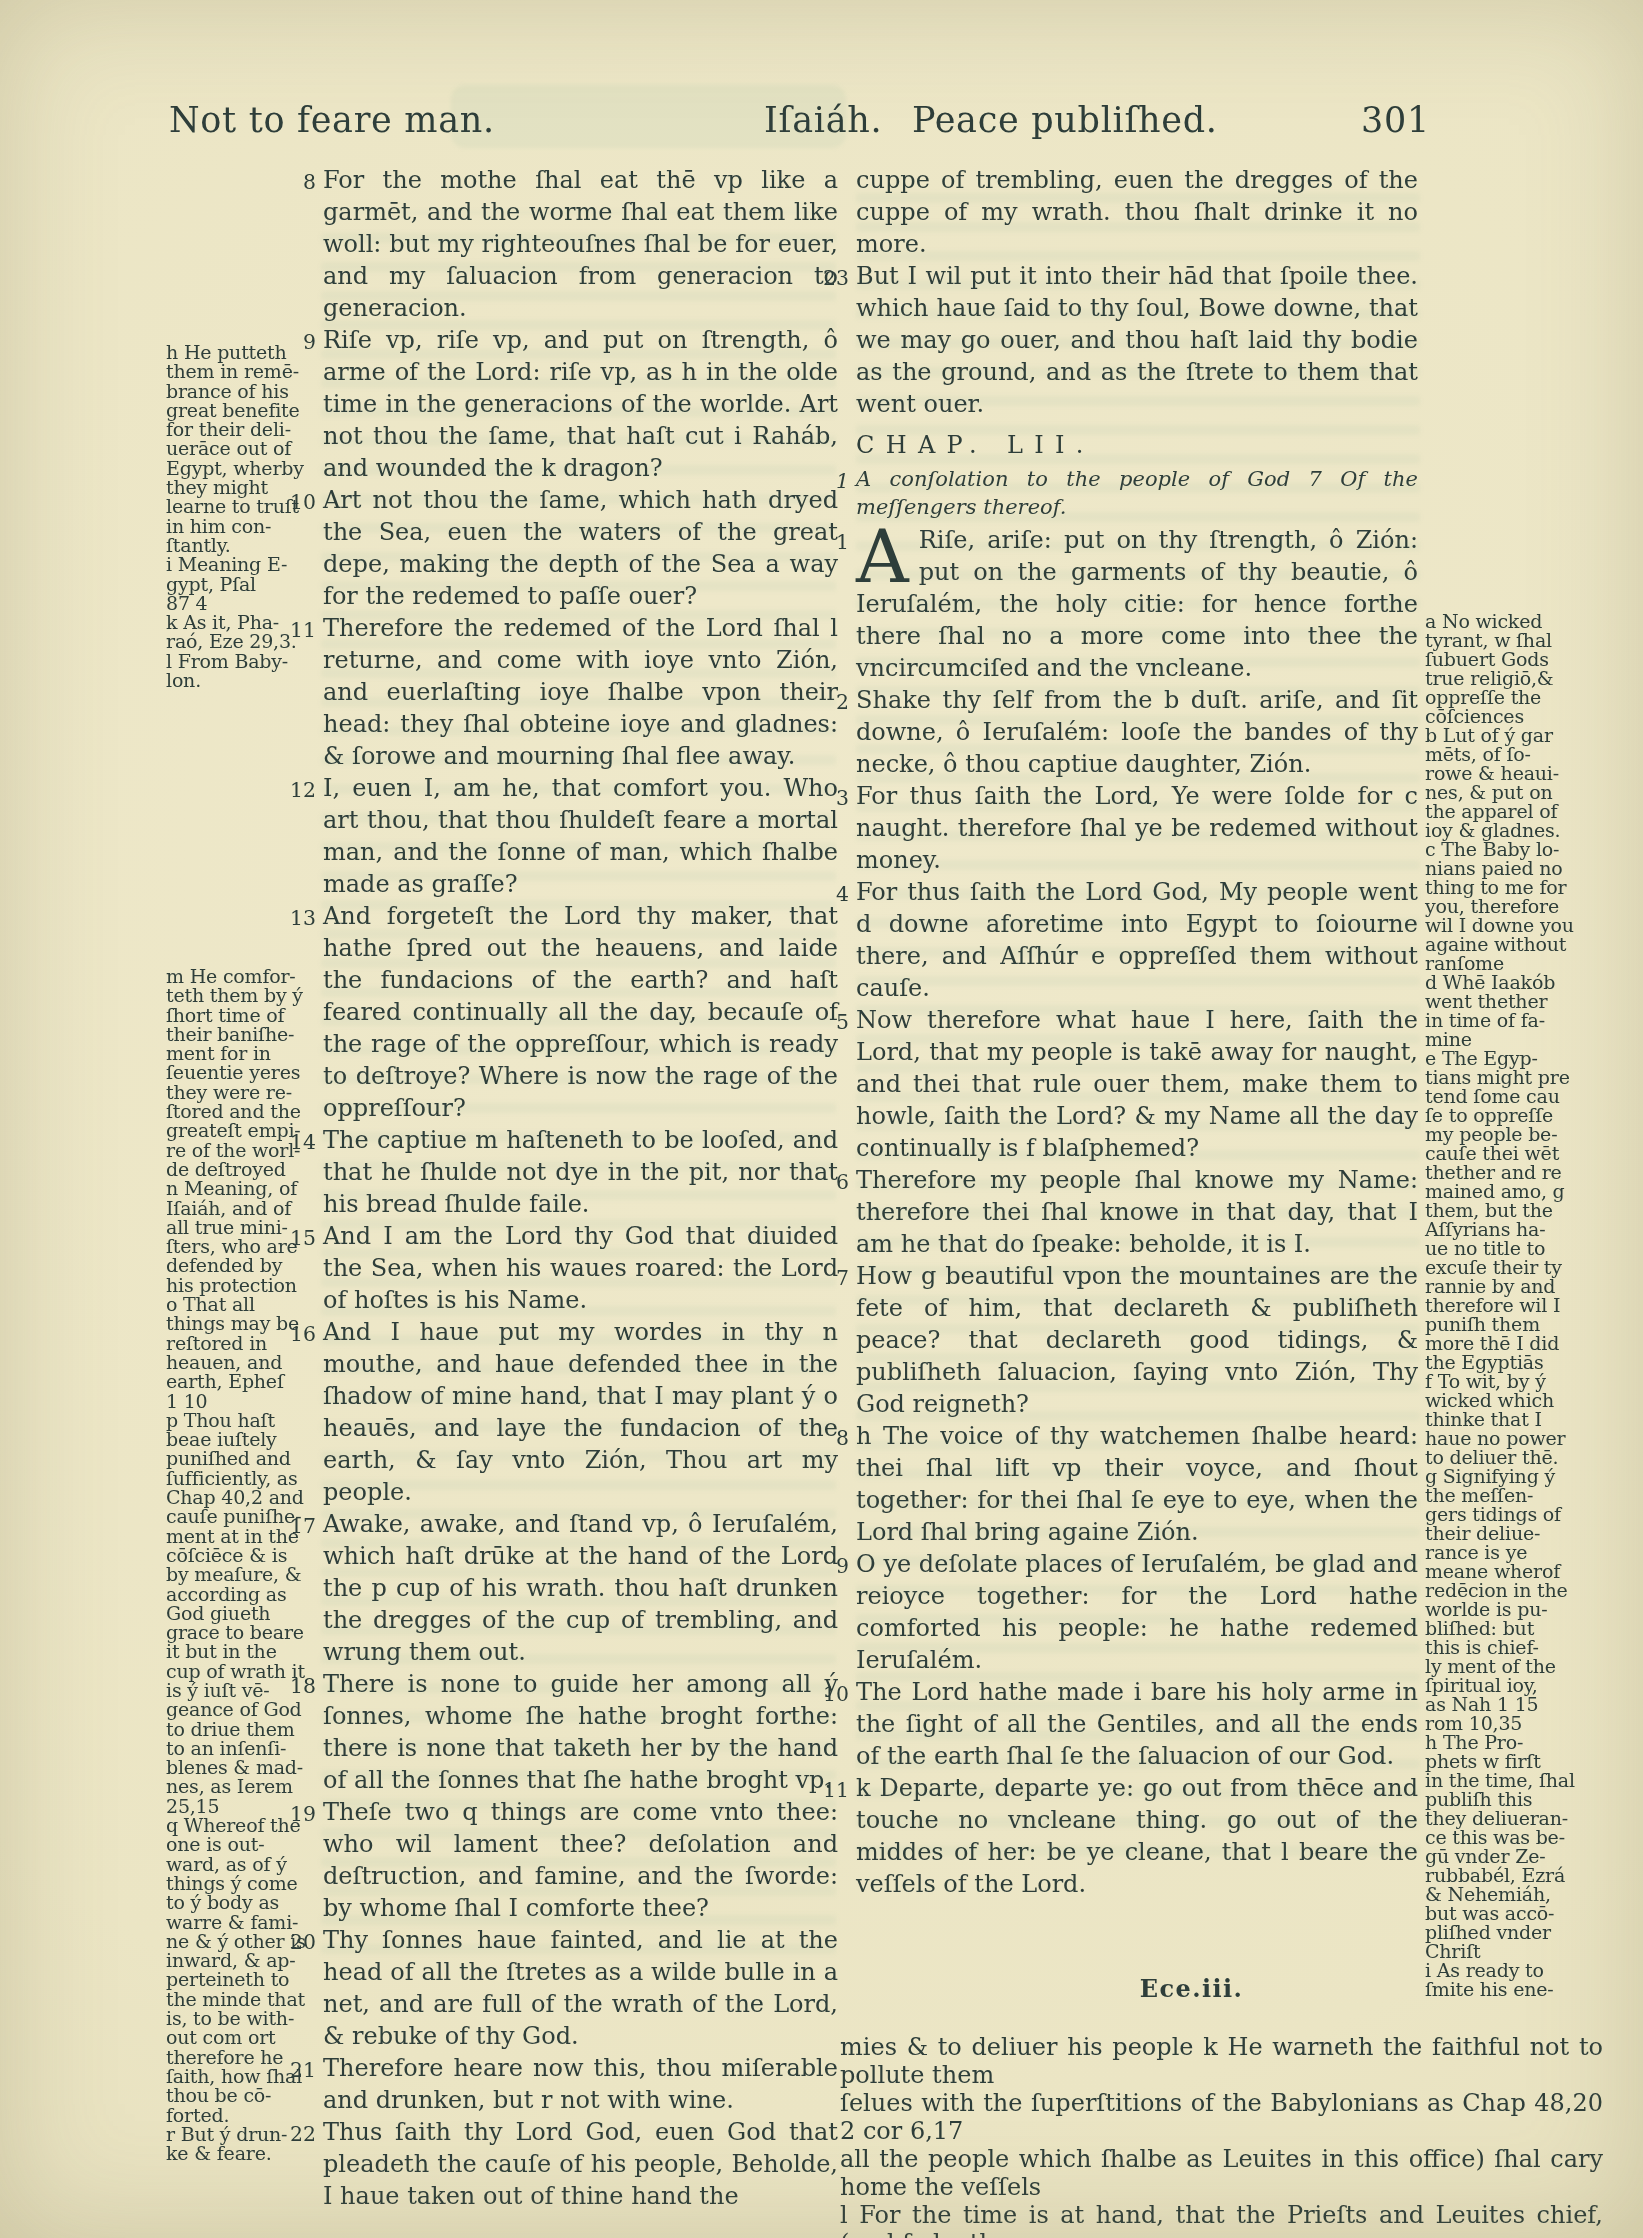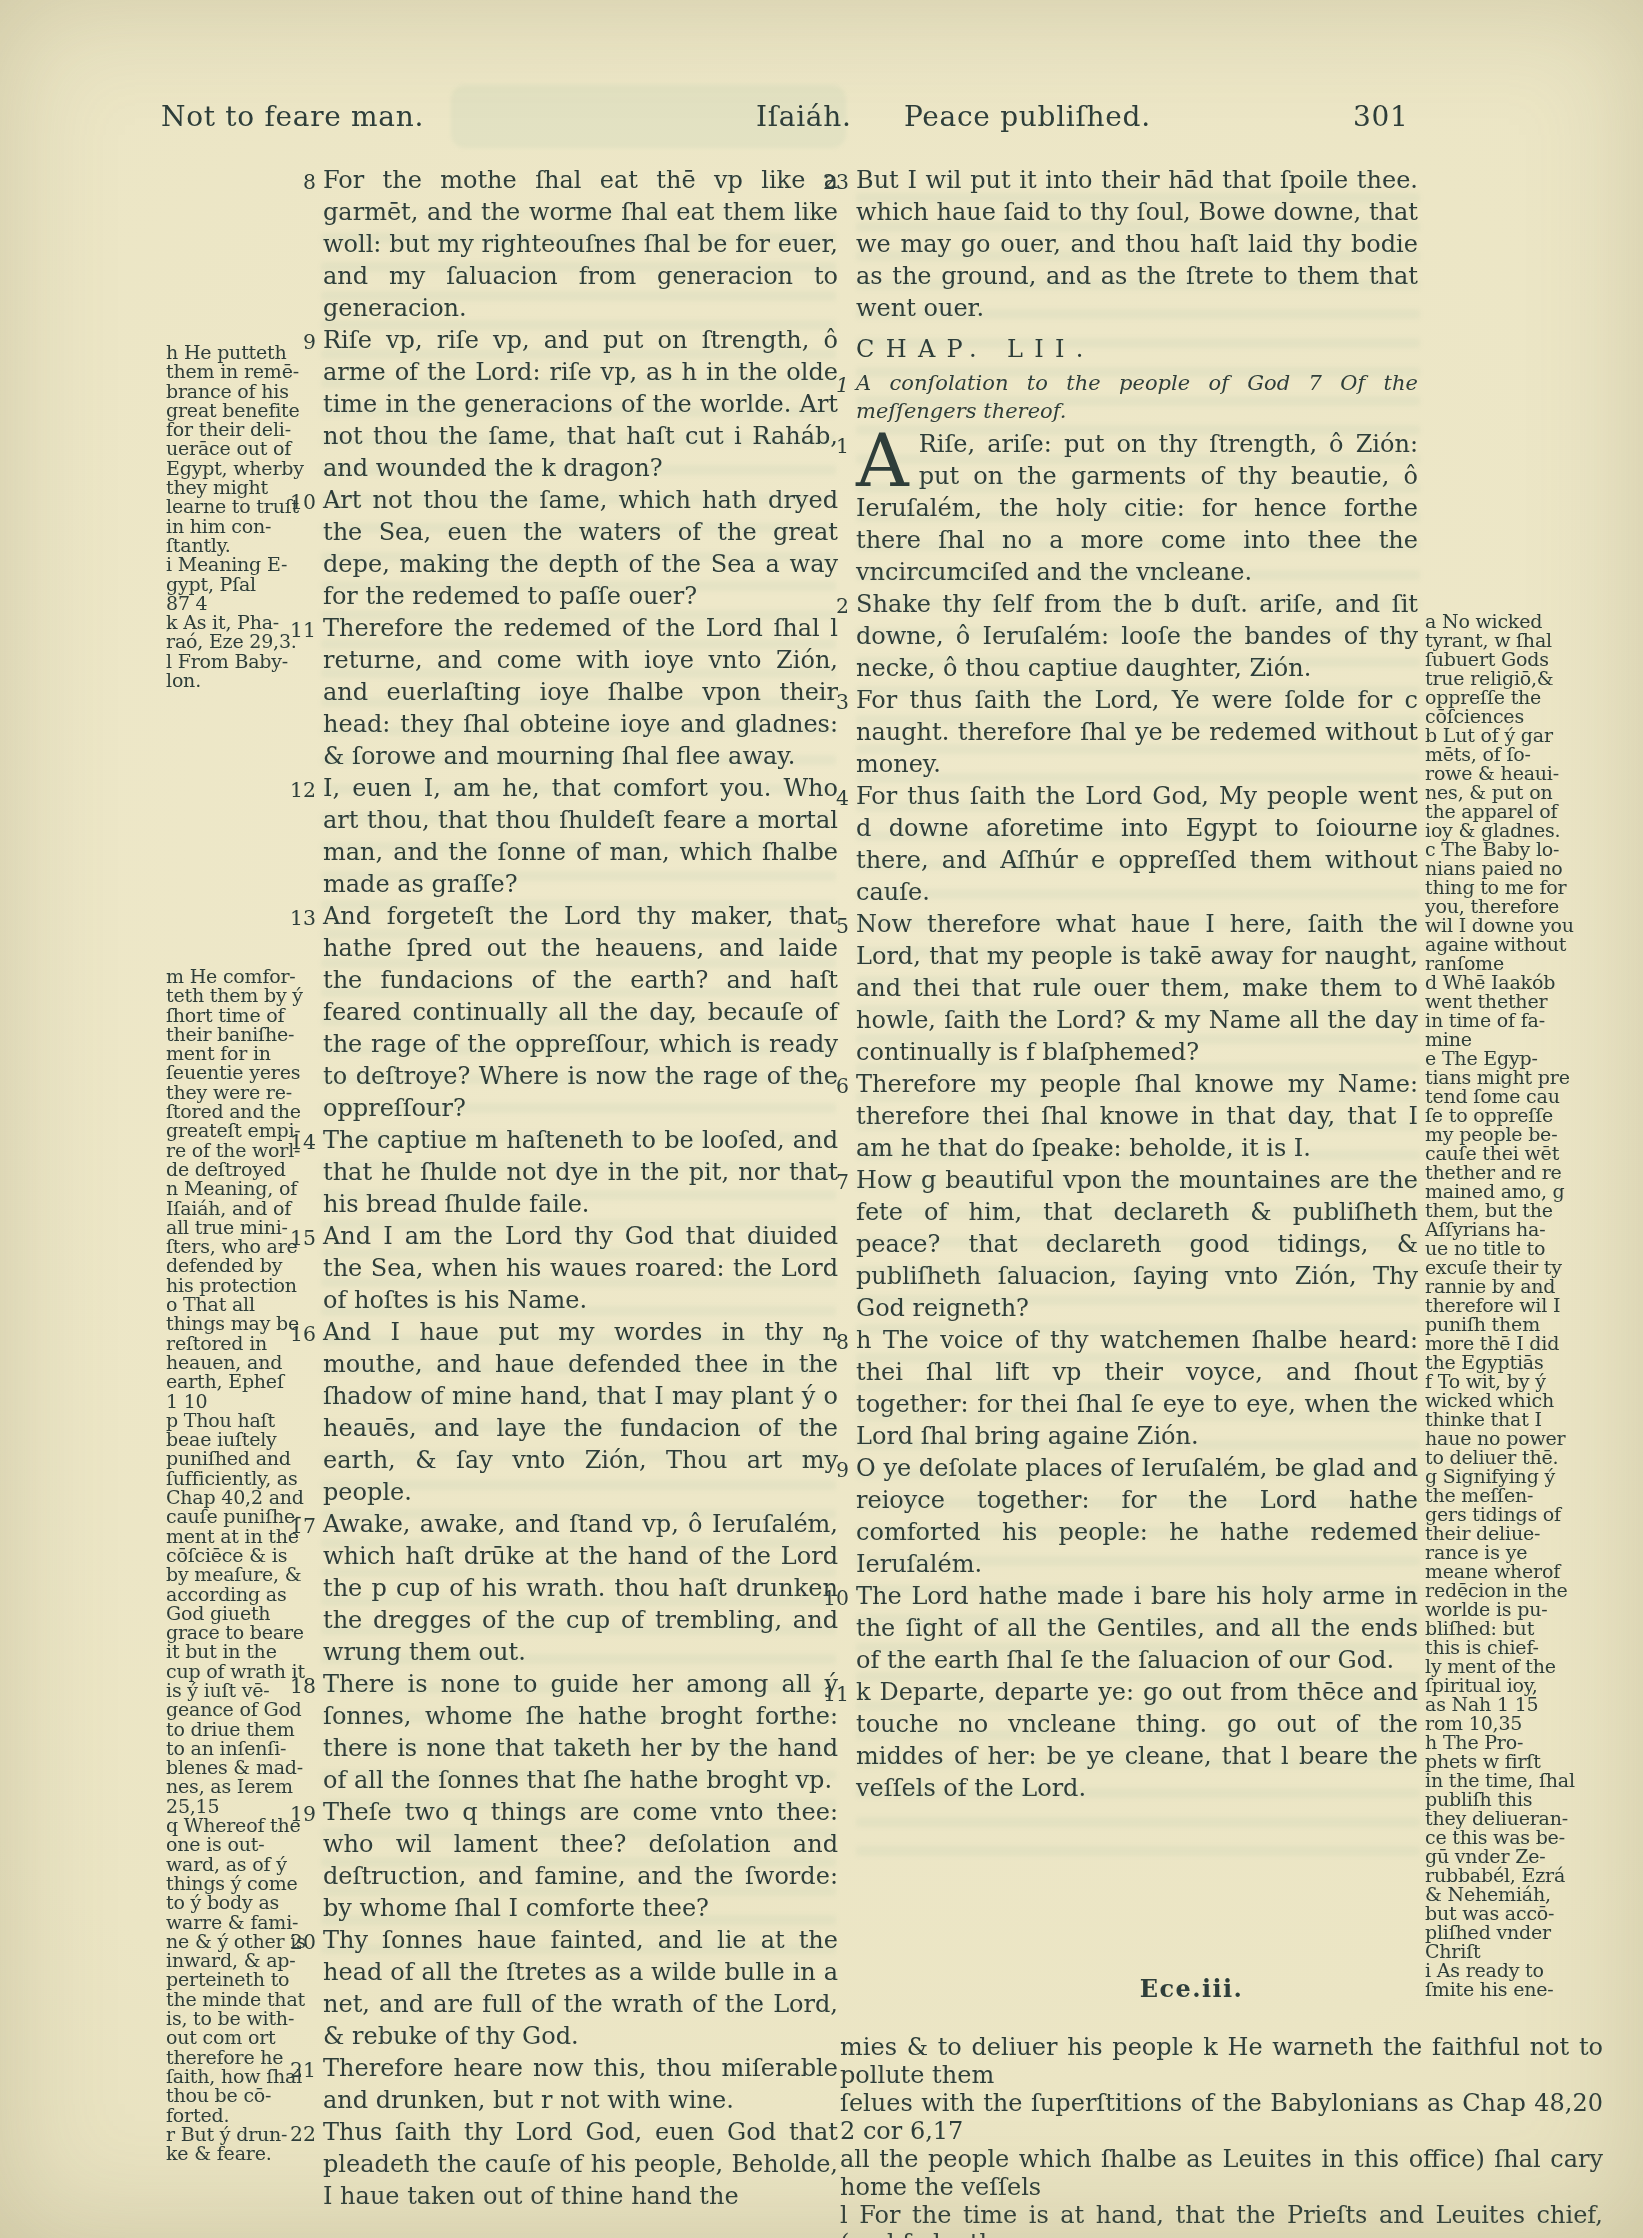--- a/index.html
+++ b/index.html
@@ -19,21 +19,21 @@
   
   .bleed{
     position:absolute;pointer-events:none;opacity:.55;
     background:repeating-linear-gradient(0deg, transparent 0 19px, rgba(140,175,152,.16) 19px 29px);
     filter:blur(2.1px);
   }
   .bleed.b1{left:321px;top:211px;width:515px;height:1762px;}
   .bleed.b2{left:856px;top:183px;width:564px;height:1692px;}
   .bleed.b3{left:451px;top:85px;width:395px;height:63px;background:rgba(150,185,160,.22);border-radius:14px;}
 
-  .hdr{position:absolute;top:100px;font-size:28px;letter-spacing:0.7px;white-space:nowrap;}
+  .hdr{position:absolute;top:100px;font-size:35px;letter-spacing:0.7px;white-space:nowrap;margin-left:8px;}
   .hdr.hL{left:161px;}
   .hdr.hC{left:756px;}
   .hdr.hR{left:904px;}
   .hdr.hP{left:1353px;}
 
   .mcol{position:absolute;font-size:19px;line-height:19.3px;letter-spacing:-0.2px;}
   .mcol .nline{white-space:nowrap;}
   .lm1{left:166px;top:343px;width:137px;}
   .lm2{left:166px;top:967px;width:137px;}
   .rm {left:1425px;top:612px;width:176px;line-height:19px;}
@@ -209,20 +209,23 @@
       <div class="verse">
         <span class="vnum">21</span><span class="vtext">Therefore heare now this, thou miſerable and drunken, but r not with wine.</span>
       </div>
 
       <div class="verse">
         <span class="vnum">22</span><span class="vtext">Thus ſaith thy Lord God, euen God that pleadeth the cauſe of his people, Beholde, I haue taken out of thine hand the</span>
       </div>
     </div>
 
   <div class="col colR">
+    <div class="verse">
+      <span class="vtext">cuppe of trembling, euen the dregges of the cuppe of my wrath. thou ſhalt drinke it no more.</span>
+    </div>
     <div class="verse">
       <span class="vnum">23</span><span class="vtext">But I wil put it into their hād that ſpoile thee. which haue ſaid to thy ſoul, Bowe downe, that we may go ouer, and thou haſt laid thy bodie as the ground, and as the ſtrete to them that went ouer.</span>
     </div>
     <div class="chap-head">CHAP. LII.</div>
     <div class="argument">
       <span class="vnum">1</span><span>A conſolation to the people of God 7 Of the meſſengers thereof.</span>
     </div>
     <div class="verse">
       <span class="vnum">1</span><span class="dropcap">A</span><span class="vtext">Riſe, ariſe: put on thy ſtrength, ô Zión: put on the garments of thy beautie, ô Ieruſalém, the holy citie: for hence forthe there ſhal no a more come into thee the vncircumciſed and the vncleane.</span>
     </div>

